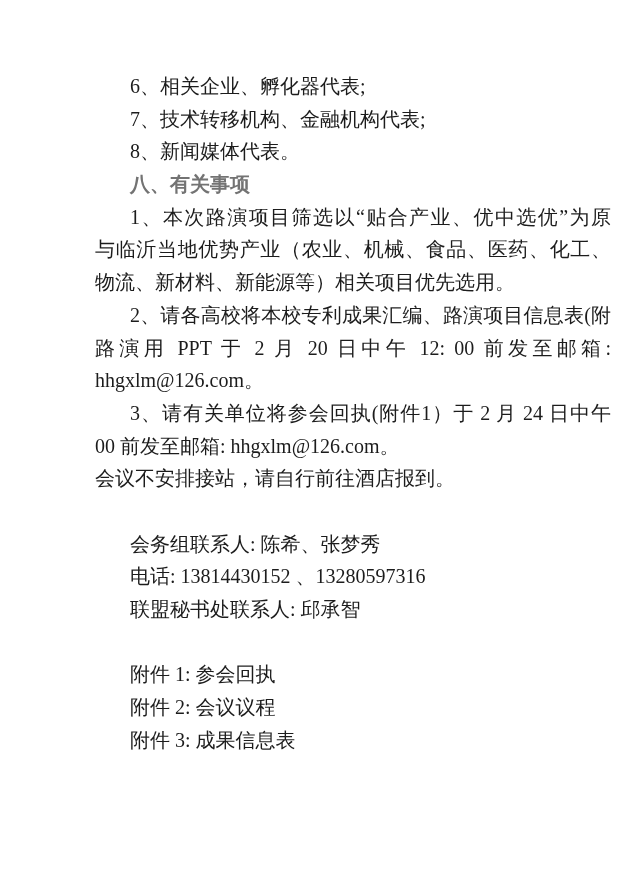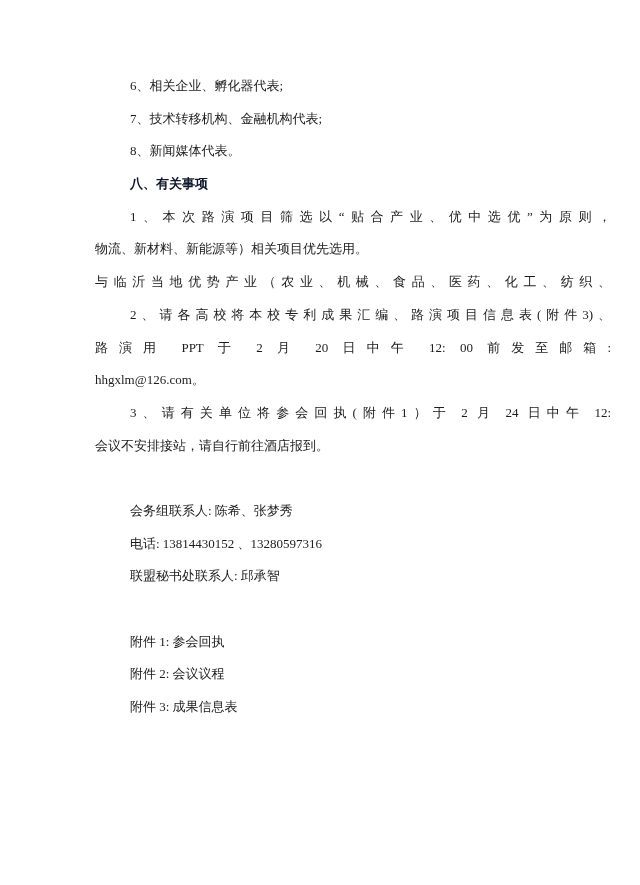--- a/index.html
+++ b/index.html
@@ -18,64 +18,65 @@
   }
   .doc {
     position: absolute;
     left: 95px;
     top: 70px;
     width: 516px;
   }
   .line {
     height: 32.7px;
     line-height: 32.7px;
-    font-size: 13px;
+    font-size: 20px;
     white-space: nowrap;
     overflow: visible;
   }
   .indent {
     padding-left: 35px;
   }
   
   .jfull {
     white-space: normal;
     text-align: justify;
     text-align-last: justify;
     overflow: hidden;
     height: 32.7px;
   }
   .bold {
     font-weight: 700;
-    color: #0f172a;
+    color: #737373;
   }
   .spacer {
     height: 32.7px;
   }
 </style>
 </head>
 <body>
 
 <div class="page">
   <div class="doc">
 
     <div class="line indent">6、相关企业、孵化器代表;</div>
     <div class="line indent">7、技术转移机构、金融机构代表;</div>
     <div class="line indent">8、新闻媒体代表。</div>
 
     <div class="line indent bold">八、有关事项</div>
 
     <div class="line indent jfull">1、本次路演项目筛选以“贴合产业、优中选优”为原则，</div>
+    <div class="line jfull">与临沂当地优势产业（农业、机械、食品、医药、化工、纺织、</div>
     <div class="line">物流、新材料、新能源等）相关项目优先选用。</div>
-    <div class="line jfull">与临沂当地优势产业（农业、机械、食品、医药、化工、纺织、</div>
 
     <div class="line indent jfull">2、请各高校将本校专利成果汇编、路演项目信息表(附件3)、</div>
     <div class="line jfull">路演用 PPT 于 2 月 20 日中午 12: 00 前发至邮箱:</div>
     <div class="line">hhgxlm@126.com。</div>
 
     <div class="line indent jfull">3、请有关单位将参会回执(附件1）于 2 月 24 日中午 12:</div>
+    <div class="line">00 前发至邮箱: hhgxlm@126.com。</div>
 
     <div class="line">会议不安排接站，请自行前往酒店报到。</div>
 
     <div class="spacer"></div>
 
     <div class="line indent">会务组联系人: 陈希、张梦秀</div>
     <div class="line indent">电话: 13814430152 、13280597316</div>
     <div class="line indent">联盟秘书处联系人: 邱承智</div>
 
     <div class="spacer"></div>

